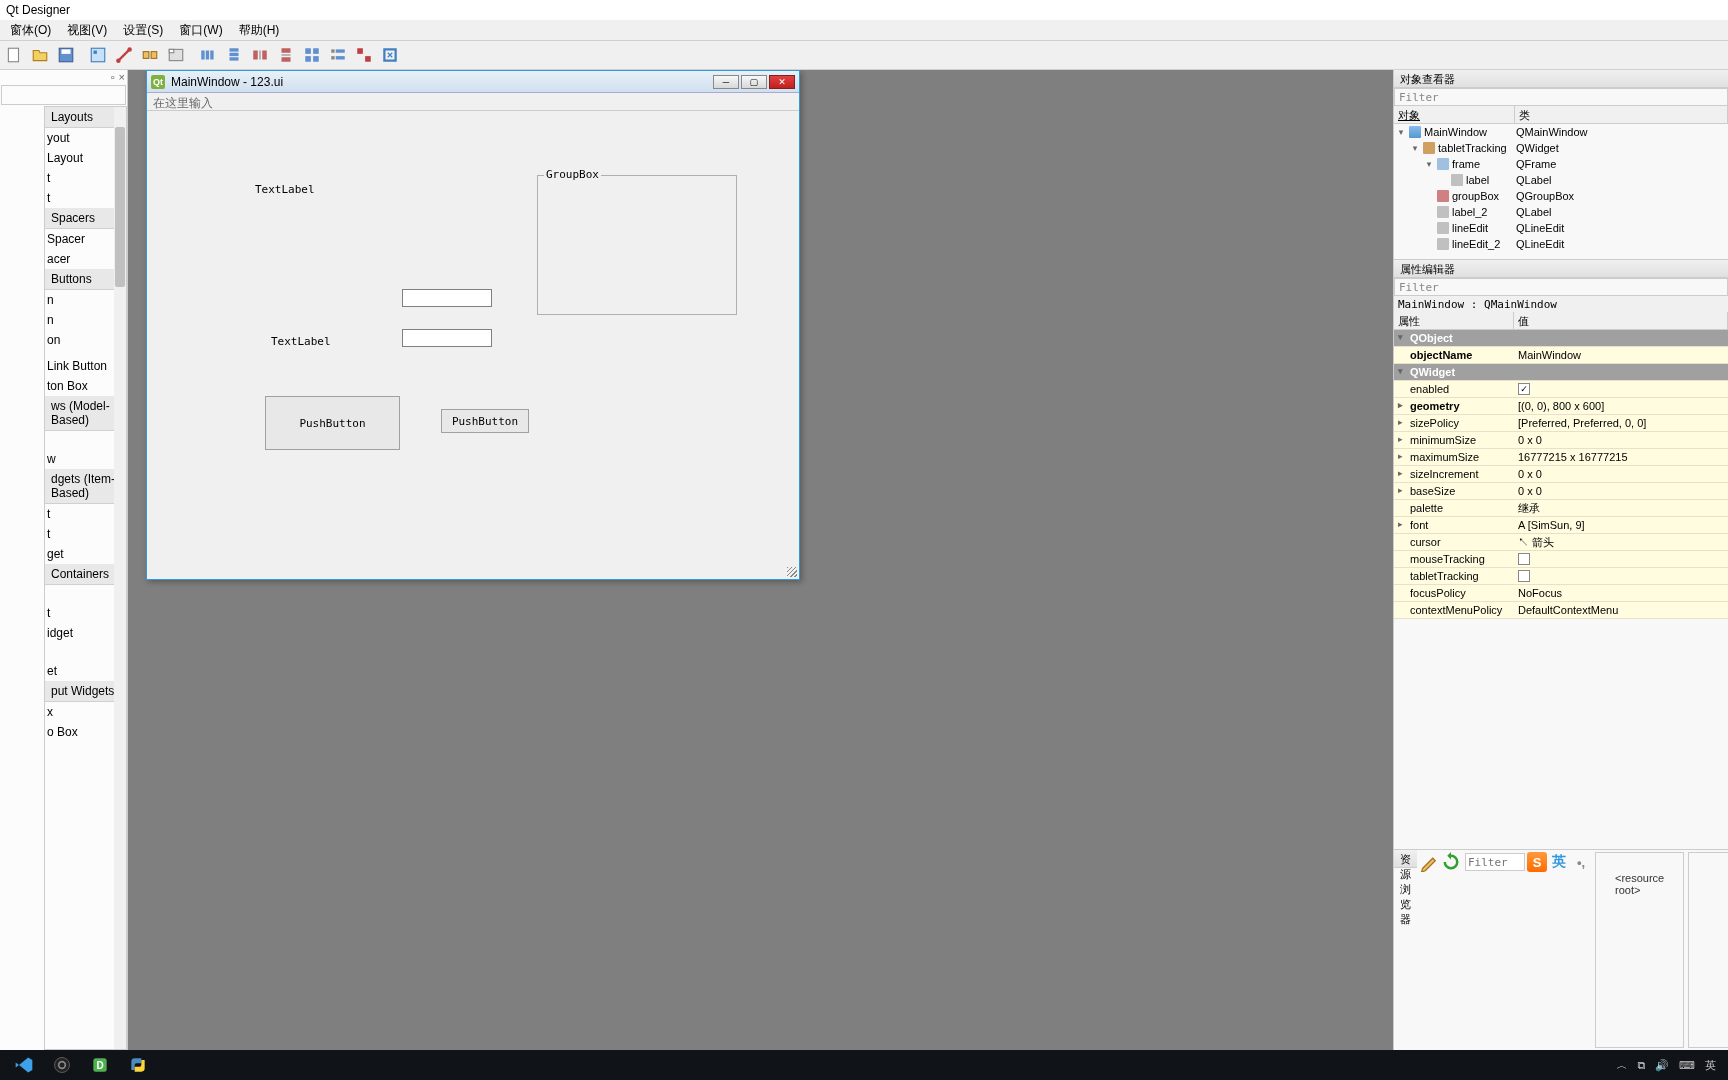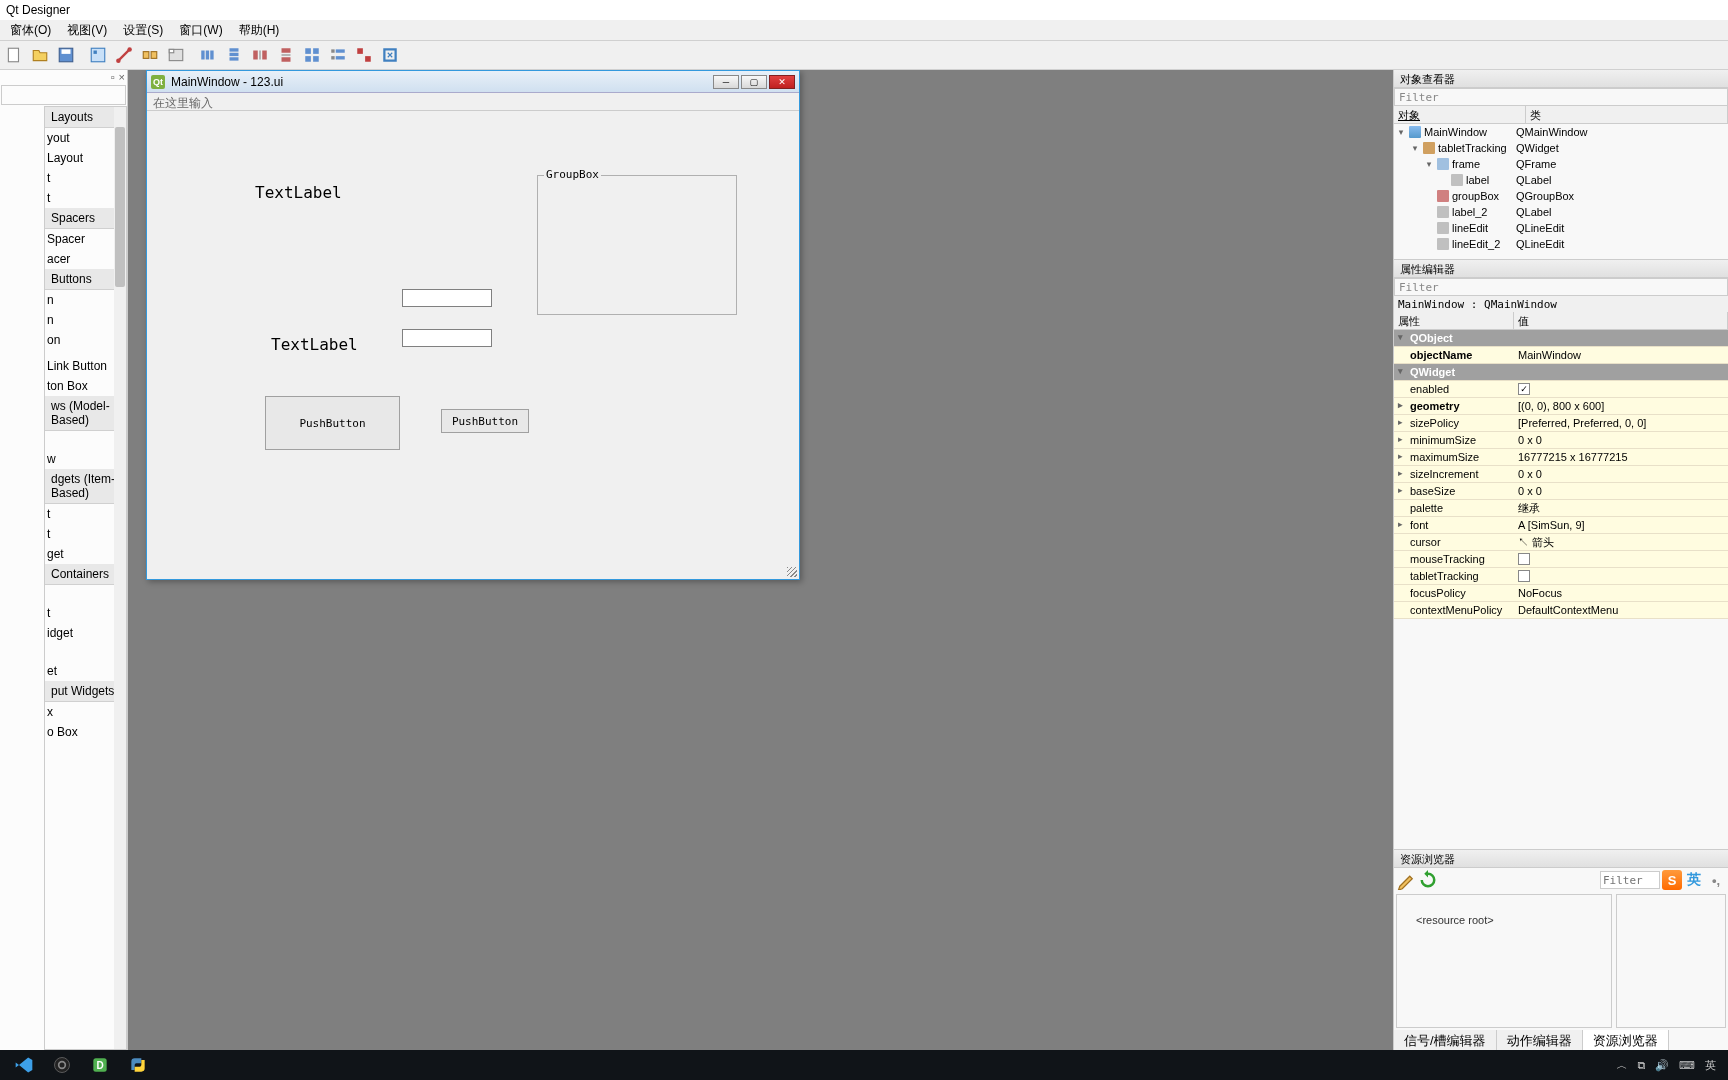--- a/index.html
+++ b/index.html
@@ -40,38 +40,38 @@
 
 .design-window { position: absolute; left: 18px; top: 0; width: 654px; height: 510px; background: #f0f0f0; border: 1px solid #3399dd; box-shadow: 2px 2px 6px rgba(0,0,0,0.3); }
 .dw-title { height: 22px; background: linear-gradient(#e8f0f8, #d0e0f0); border-bottom: 1px solid #aac; display: flex; align-items: center; padding: 0 4px; }
 .dw-icon { width: 14px; height: 14px; background: #7fb040; border-radius: 2px; margin-right: 6px; display: flex; align-items: center; justify-content: center; color: #fff; font-size: 9px; font-weight: bold; }
 .dw-title-text { flex: 1; font-size: 12px; }
 .dw-win-btns { display: flex; gap: 2px; }
 .dw-win-btn { width: 26px; height: 14px; border: 1px solid #888; background: linear-gradient(#f8f8f8, #d8d8d8); display: flex; align-items: center; justify-content: center; font-size: 9px; cursor: pointer; }
 .dw-win-btn.close { background: linear-gradient(#e04040, #c02020); color: #fff; border-color: #802020; }
 .dw-menu-row { height: 18px; border-bottom: 1px solid #ccc; padding: 2px 6px; font-size: 12px; color: #666; background: #f0f0f0; }
 .dw-canvas { position: relative; background: #f0f0f0; height: calc(100% - 40px); background-image: radial-gradient(circle, #b0b0b0 0.5px, transparent 0.5px); background-size: 8px 8px; }
-.dw-label { position: absolute; font-family: SimSun, monospace; font-size: 16px; }
+.dw-label { position: absolute; font-family: SimSun, monospace; font-size: 11px; }
 .dw-groupbox { position: absolute; border: 1px solid #b0b0b0; }
 .dw-groupbox-title { position: absolute; top: -8px; left: 6px; background: #f0f0f0; padding: 0 2px; font-family: SimSun, monospace; font-size: 11px; }
 .dw-lineedit { position: absolute; background: #fff; border: 1px solid #808080; height: 18px; }
 .dw-pushbutton { position: absolute; background: #e8e8e8; border: 1px solid #a0a0a0; display: flex; align-items: center; justify-content: center; font-family: SimSun, monospace; font-size: 11px; }
 .dw-resize-handle { position: absolute; bottom: 2px; right: 2px; width: 10px; height: 10px; background: repeating-linear-gradient(135deg, #888 0, #888 1px, transparent 1px, transparent 3px); }
 
 
 .right-panels { width: 335px; background: #f8f8f8; display: flex; flex-direction: column; border-left: 1px solid #ccc; }
 
 .panel-header { height: 18px; background: linear-gradient(#f0f0f0, #e0e0e0); padding: 2px 6px; font-size: 11px; border-bottom: 1px solid #ccc; }
 .panel-filter { height: 18px; border: 1px solid #ccc; padding: 2px 4px; font-size: 11px; color: #888; font-family: monospace; }
 
 
 .obj-inspector { height: 190px; display: flex; flex-direction: column; border-bottom: 1px solid #ccc; }
 .oi-header-row { height: 18px; display: flex; background: #f0f0f0; border-bottom: 1px solid #ccc; }
 .oi-header-cell { padding: 2px 4px; font-size: 11px; border-right: 1px solid #ccc; }
-.oi-header-cell.c1 { width: 132px; text-decoration: underline; }
+.oi-header-cell.c1 { width: 121px; text-decoration: underline; }
 .oi-header-cell.c2 { flex: 1; }
 .oi-body { flex: 1; overflow-y: auto; }
 .oi-row { display: flex; height: 16px; align-items: center; font-size: 11px; }
 .oi-cell1 { width: 120px; display: flex; align-items: center; white-space: nowrap; }
 .oi-cell2 { flex: 1; padding-left: 2px; }
 .oi-expand { width: 10px; text-align: center; font-size: 9px; color: #666; }
 .oi-ind { display: inline-block; }
 .oi-icon { width: 12px; height: 12px; margin: 0 3px; display: inline-block; }
 .oi-icon.win { background: linear-gradient(#88bbee, #5599cc); border-radius: 1px; }
 .oi-icon.widget { background: #d0a060; border-radius: 1px; }
@@ -90,21 +90,21 @@
 .pe-row { display: flex; height: 17px; align-items: center; font-size: 11px; border-bottom: 1px solid #e8e0c8; }
 .pe-row.cat { background: #a0a0a0; color: #fff; font-weight: bold; }
 .pe-row.norm { background: #fffce0; }
 .pe-row.bold-prop .pe-cell1 { font-weight: bold; }
 .pe-cell1 { width: 120px; padding-left: 16px; position: relative; }
 .pe-cell1 .exp { position: absolute; left: 4px; font-size: 9px; color: #666; }
 .pe-cell2 { flex: 1; padding-left: 4px; display: flex; align-items: center; gap: 4px; }
 .pe-check { width: 12px; height: 12px; border: 1px solid #888; background: #fff; display: inline-flex; align-items: center; justify-content: center; font-size: 9px; color: #000; }
 
 
-.res-browser { height: 200px; display: flex; flex-direction: column; }
+.res-browser { height: 200px; display: flex; flex-direction: row; }
 .rb-toolbar { height: 24px; display: flex; align-items: center; padding: 2px; gap: 2px; }
 .rb-tb-btn { width: 20px; height: 20px; display: flex; align-items: center; justify-content: center; cursor: pointer; }
 .rb-filter { width: 60px; height: 18px; border: 1px solid #ccc; font-family: monospace; font-size: 11px; padding: 0 2px; color: #888; }
 .rb-ime-icon { width: 20px; height: 20px; border-radius: 3px; display: flex; align-items: center; justify-content: center; font-weight: bold; font-size: 13px; }
 .rb-ime-s { background: linear-gradient(#ff9a3c, #ff6a00); color: #fff; }
 .rb-ime-ying { color: #3399dd; font-size: 14px; }
 .rb-body { flex: 1; display: flex; gap: 4px; padding: 2px; }
 .rb-left { flex: 1; border: 1px solid #ccc; padding: 19px; font-size: 11px; color: #333; }
 .rb-right { width: 110px; border: 1px solid #ccc; }
 .rb-tabs { height: 20px; display: flex; }

